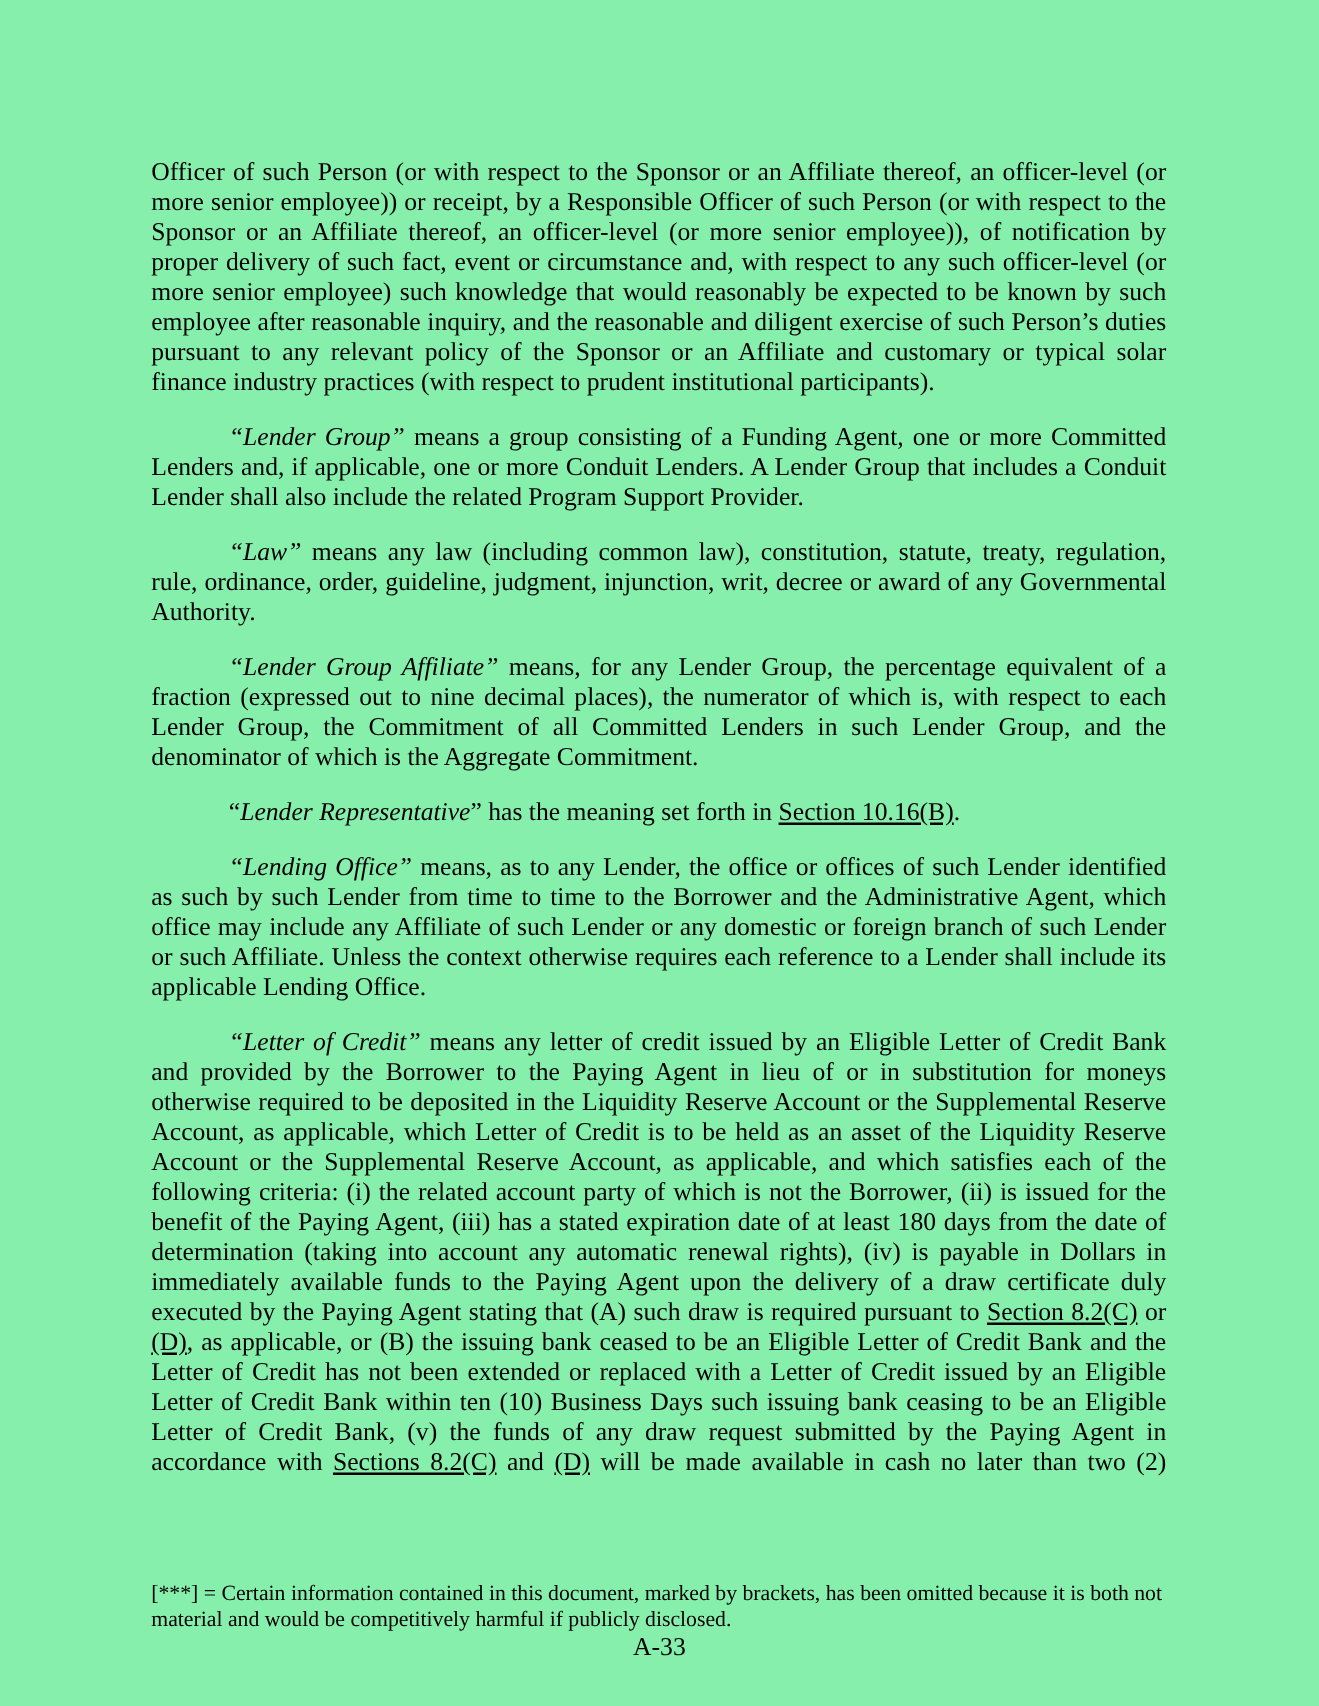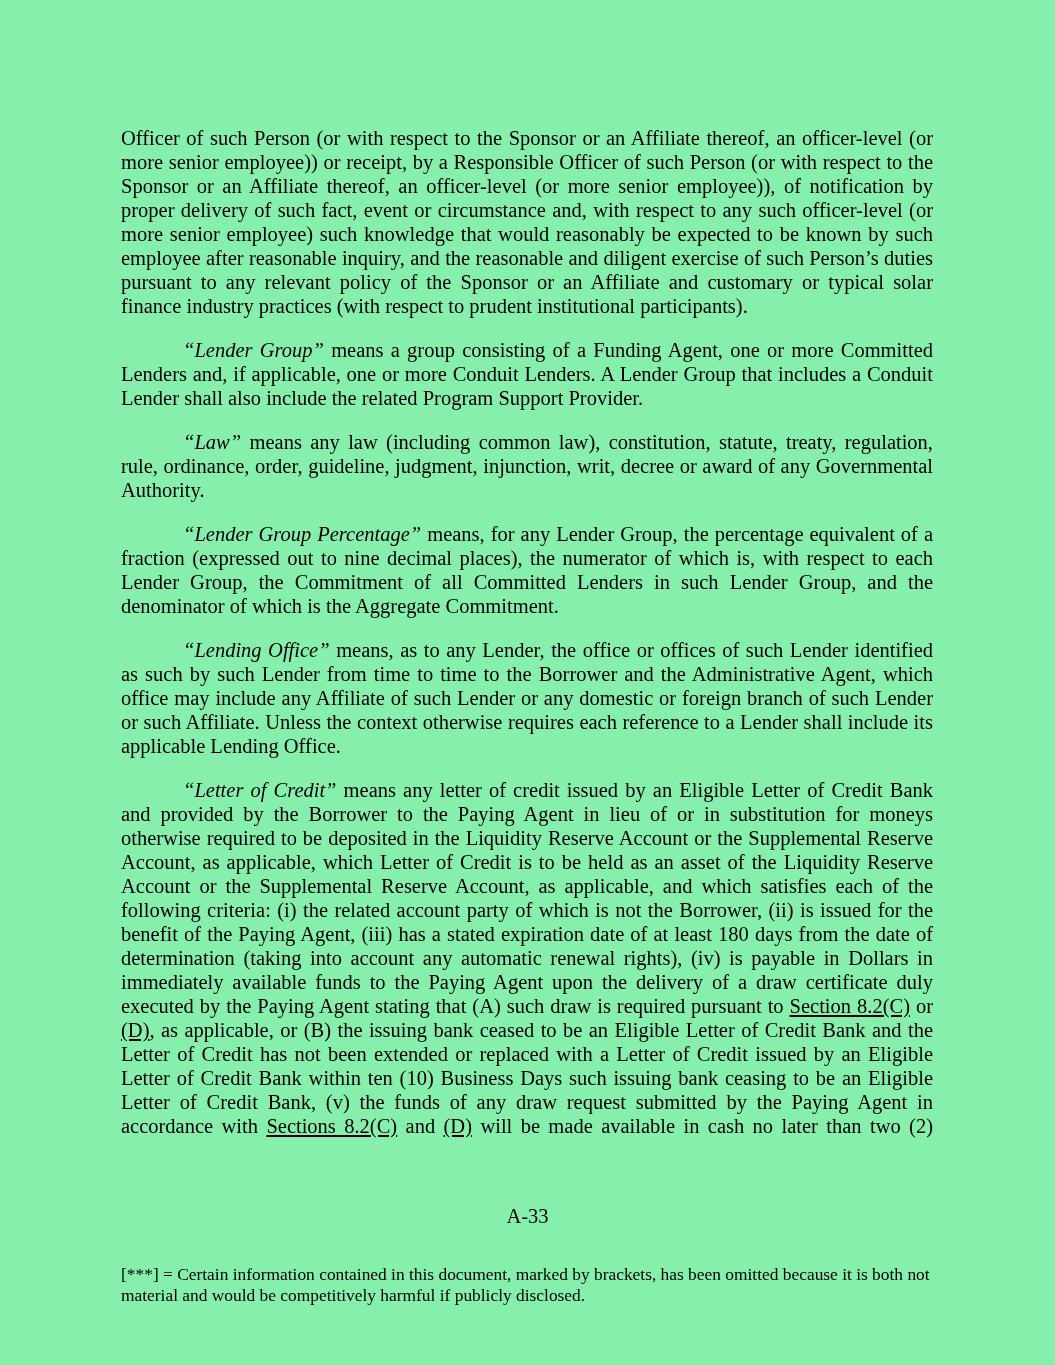--- a/index.html
+++ b/index.html
@@ -36,21 +36,21 @@
     text-align-last: justify;
   }
   .it {
     font-style: italic;
   }
   .ul {
     text-decoration: underline;
   }
   .page-number {
     position: absolute;
-    top: 1204px;
+    top: 1306px;
     left: 0;
     width: 1055px;
     text-align: center;
     font-size: 20.5px;
     line-height: 24px;
   }
   .footnote {
     position: absolute;
     left: 121px;
     top: 1264px;
@@ -65,22 +65,23 @@
 
 <div class="page">
   <div class="body-text">
 
     <p class="para no-indent"><span>Officer of such Person (or with respect to the Sponsor or an Affiliate thereof, an officer-level (or more senior employee)) or receipt, by a Responsible Officer of such Person (or with respect to the Sponsor or an Affiliate thereof, an officer-level (or more senior employee)), of notification by proper delivery of such fact, event or circumstance and, with respect to any such officer-level (or more senior employee) such knowledge that would reasonably be expected to be known by such employee after reasonable inquiry, and the reasonable and diligent exercise of such Person’s duties pursuant to any relevant policy of the Sponsor or an Affiliate and customary or typical solar finance industry practices (with respect to prudent institutional participants).</span></p>
 
     <p class="para"><span class="it">“Lender Group”</span><span> means a group consisting of a Funding Agent, one or more Committed Lenders and, if applicable, one or more Conduit Lenders.  A Lender Group that includes a Conduit Lender shall also include the related Program Support Provider.</span></p>
 
     <p class="para"><span class="it">“Law”</span><span> means any law (including common law), constitution, statute, treaty, regulation, rule, ordinance, order, guideline, judgment, injunction, writ, decree or award of any Governmental Authority.</span></p>
 
-    <p class="para"><span class="it">“Lender Group Percentage”</span><span> means, for any Lender Group, the percentage equivalent of a fraction (expressed out to nine decimal places), the numerator of which is, with respect to each Lender Group, the Commitment of all Committed Lenders in such Lender Group, and the denominator of which is the Aggregate Commitment.</span></p>
+    <p class="para"><span class="it">“Lender Group Affiliate”</span><span> means, for any Lender Group, the percentage equivalent of a fraction (expressed out to nine decimal places), the numerator of which is, with respect to each Lender Group, the Commitment of all Committed Lenders in such Lender Group, and the denominator of which is the Aggregate Commitment.</span></p>
 
+    <p class="para"><span>“</span><span class="it">Lender Representative</span><span>” has the meaning set forth in </span><span class="ul">Section 10.16(B)</span><span>.</span></p>
 
     <p class="para"><span class="it">“Lending Office”</span><span> means, as to any Lender, the office or offices of such Lender identified as such by such Lender from time to time to the Borrower and the Administrative Agent, which office may include any Affiliate of such Lender or any domestic or foreign branch of such Lender or such Affiliate. Unless the context otherwise requires each reference to a Lender shall include its applicable Lending Office.</span></p>
 
 
     <p class="para justify-last"><span class="it">“Letter of Credit”</span><span> means any letter of credit issued by an Eligible Letter of Credit Bank and provided by the Borrower to the Paying Agent in lieu of or in substitution for moneys otherwise required to be deposited in the Liquidity Reserve Account or the Supplemental Reserve Account, as applicable, which Letter of Credit is to be held as an asset of the Liquidity Reserve Account or the Supplemental Reserve Account, as applicable, and which satisfies each of the following criteria: (i) the related account party of which is not the Borrower, (ii) is issued for the benefit of the Paying Agent, (iii) has a stated expiration date of at least 180 days from the date of determination (taking into account any automatic renewal rights), (iv) is payable in Dollars in immediately available funds to the Paying Agent upon the delivery of a draw certificate duly executed by the Paying Agent stating that (A) such draw is required pursuant to </span><span class="ul">Section 8.2(C)</span><span> or </span><span class="ul">(D)</span><span>, as applicable, or (B) the issuing bank ceased to be an Eligible Letter of Credit Bank and the Letter of Credit has not been extended or replaced with a Letter of Credit issued by an Eligible Letter of Credit Bank within ten (10) Business Days such issuing bank ceasing to be an Eligible Letter of Credit Bank, (v) the funds of any draw request submitted by the Paying Agent in accordance with </span><span class="ul">Sections 8.2(C)</span><span> and </span><span class="ul">(D)</span><span> will be made available in cash no later than two (2)</span></p>
 
   </div>
 
   <div class="page-number">A-33</div>
 

